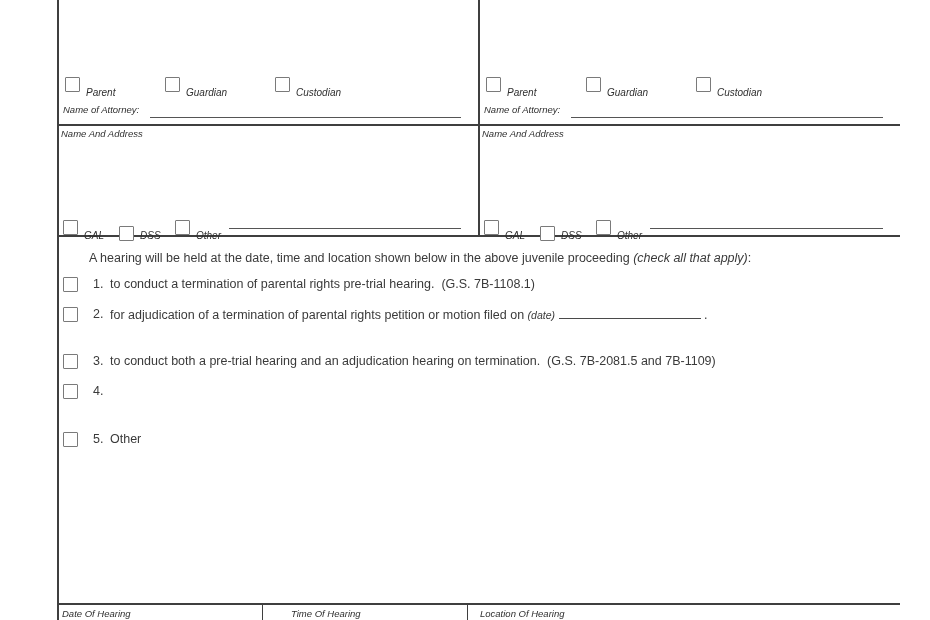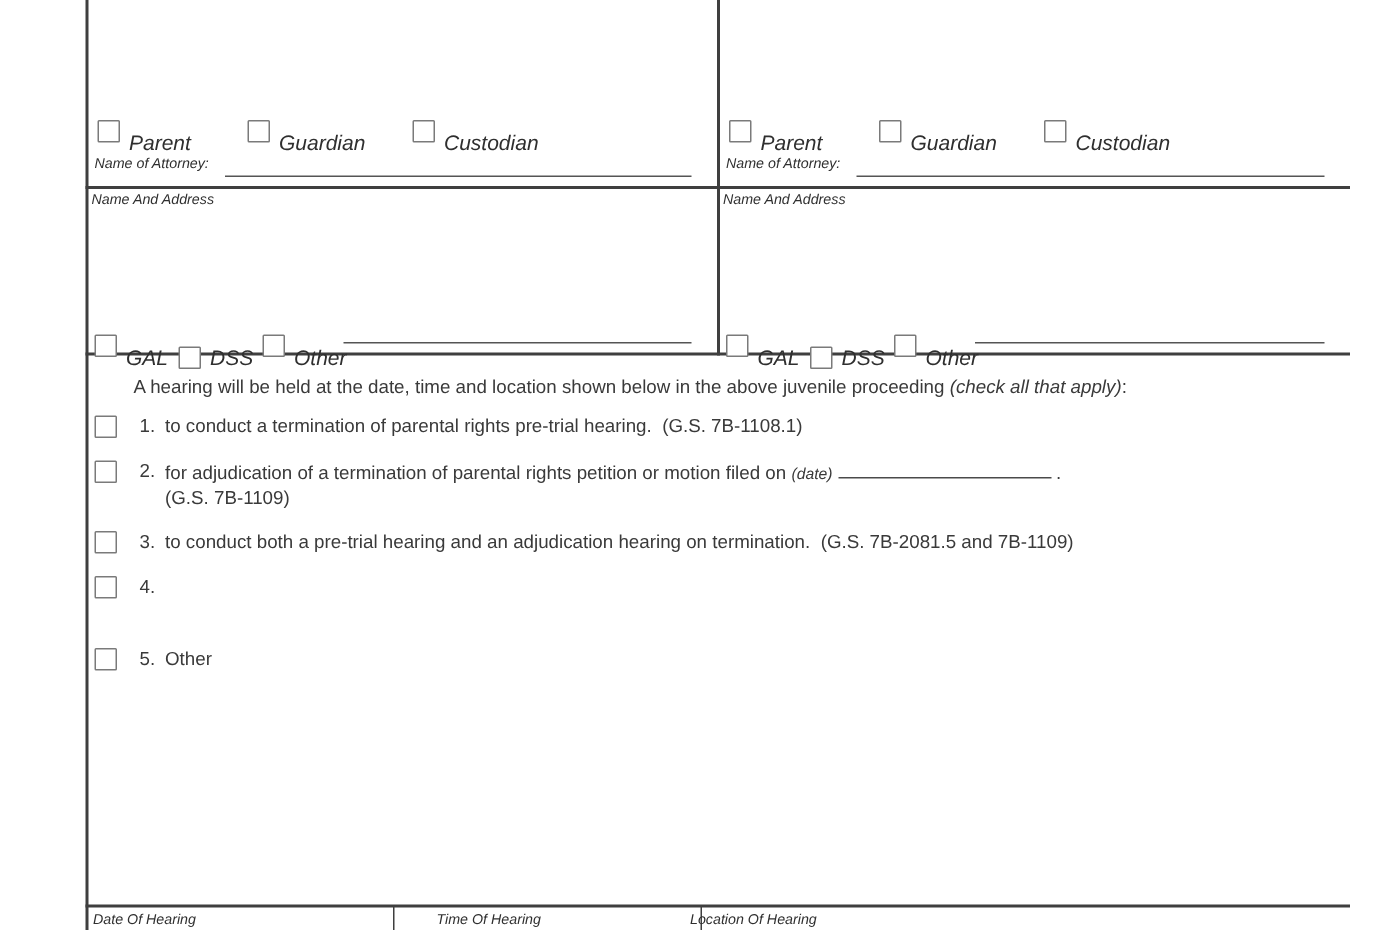--- a/index.html
+++ b/index.html
@@ -18,41 +18,41 @@
   .h2{top:235px;height:2px;}
   .h3{top:603px;height:2px;}
   
   .party-box{position:absolute;top:0;height:235px;}
   .col-left{left:57px;width:421px;}
   .col-right{left:478px;width:422px;}
   .pair{position:absolute;display:flex;align-items:center;gap:6px;top:0;}
   .party-row{position:absolute;top:71px;left:0;right:0;height:16px;}
   .p1{left:8px;} .p2{left:108px;} .p3{left:218px;}
   .cb{display:inline-block;width:13px;height:13px;border:1.5px solid #7a7a7a;background:#fff;border-radius:1px;flex:none;}
-  .it-label{font-style:italic;font-size:14px;color:#2f2f2f;white-space:nowrap;margin-top:16px;}
+  .it-label{font-style:italic;font-size:10px;color:#2f2f2f;white-space:nowrap;margin-top:16px;}
   .small-label{position:absolute;font-style:italic;font-size:9.5px;color:#2f2f2f;white-space:nowrap;}
   .attorney-label{left:6px;top:104px;}
   .attorney-line{position:absolute;left:93px;right:17px;top:103px;height:14px;border-bottom:1px solid #555;}
   .addr-label{left:4px;top:128px;}
   .role-row{position:absolute;top:214px;left:0;right:0;height:16px;}
   .r1{left:6px;} .r2{left:62px;align-items:flex-end;} .r3{left:118px;}
   .role-line{position:absolute;left:172px;right:17px;top:1px;height:13px;border-bottom:1px solid #555;}
   
   .intro{position:absolute;left:70px;top:251px;width:830px;font-size:12.5px;margin-left:19px;}
   .em{font-style:italic;}
   .item{position:absolute;left:63px;width:825px;display:flex;align-items:flex-start;font-size:12.5px;line-height:16px;}
   .item .cb{margin-top:1px;margin-right:15px;}
   .item .num{flex:none;width:17px;}
   .item .text{white-space:pre-wrap;}
   .line2{display:block;}
   .i1{top:276px;} .i2{top:306px;} .i3{top:353px;} .i4{top:383px;} .i5{top:431px;}
   .date-blank{display:inline-block;width:142px;height:12px;border-bottom:1px solid #4a4a4a;margin:0 3px 0 4px;}
   
   .foot-label{position:absolute;top:608px;font-style:italic;font-size:9.5px;color:#2f2f2f;white-space:nowrap;}
-  .f1{left:62px;} .f2{left:267px;margin-left:24px;} .f3{left:460px;text-align:center;}
+  .f1{left:62px;} .f2{left:267px;margin-left:24px;} .f3{left:480px;text-align:center;}
 </style>
 </head>
 <body>
 
 <div class="screen">
 
   <div class="vline left-border"></div>
   <div class="vline col-divider"></div>
   <div class="hline h1"></div>
   <div class="hline h2"></div>
@@ -134,21 +134,21 @@
 
   <div class="item i1">
     <span class="cb"></span>
     <span class="num">1.</span>
     <span class="text">to conduct a termination of parental rights pre-trial hearing.  (G.S. 7B-1108.1)</span>
   </div>
 
   <div class="item i2">
     <span class="cb"></span>
     <span class="num">2.</span>
-    <span class="text"><span>for adjudication of a termination of parental rights petition or motion filed on </span><span class="em" style="font-size:10.5px;">(date)</span><span class="date-blank"></span><span>.</span><span class="line2">(G.S. 7B-1109)</span></span>
+    <span class="text"><span>for adjudication of a termination of parental rights petition or motion filed on </span><span class="em" style="font-size:10.5px;">(date)</span><span class="date-blank"></span><span>.</span></span>
   </div>
 
   <div class="item i3">
     <span class="cb"></span>
     <span class="num">3.</span>
     <span class="text">to conduct both a pre-trial hearing and an adjudication hearing on termination.  (G.S. 7B-2081.5 and 7B-1109)</span>
   </div>
 
   <div class="item i4">
     <span class="cb"></span>

